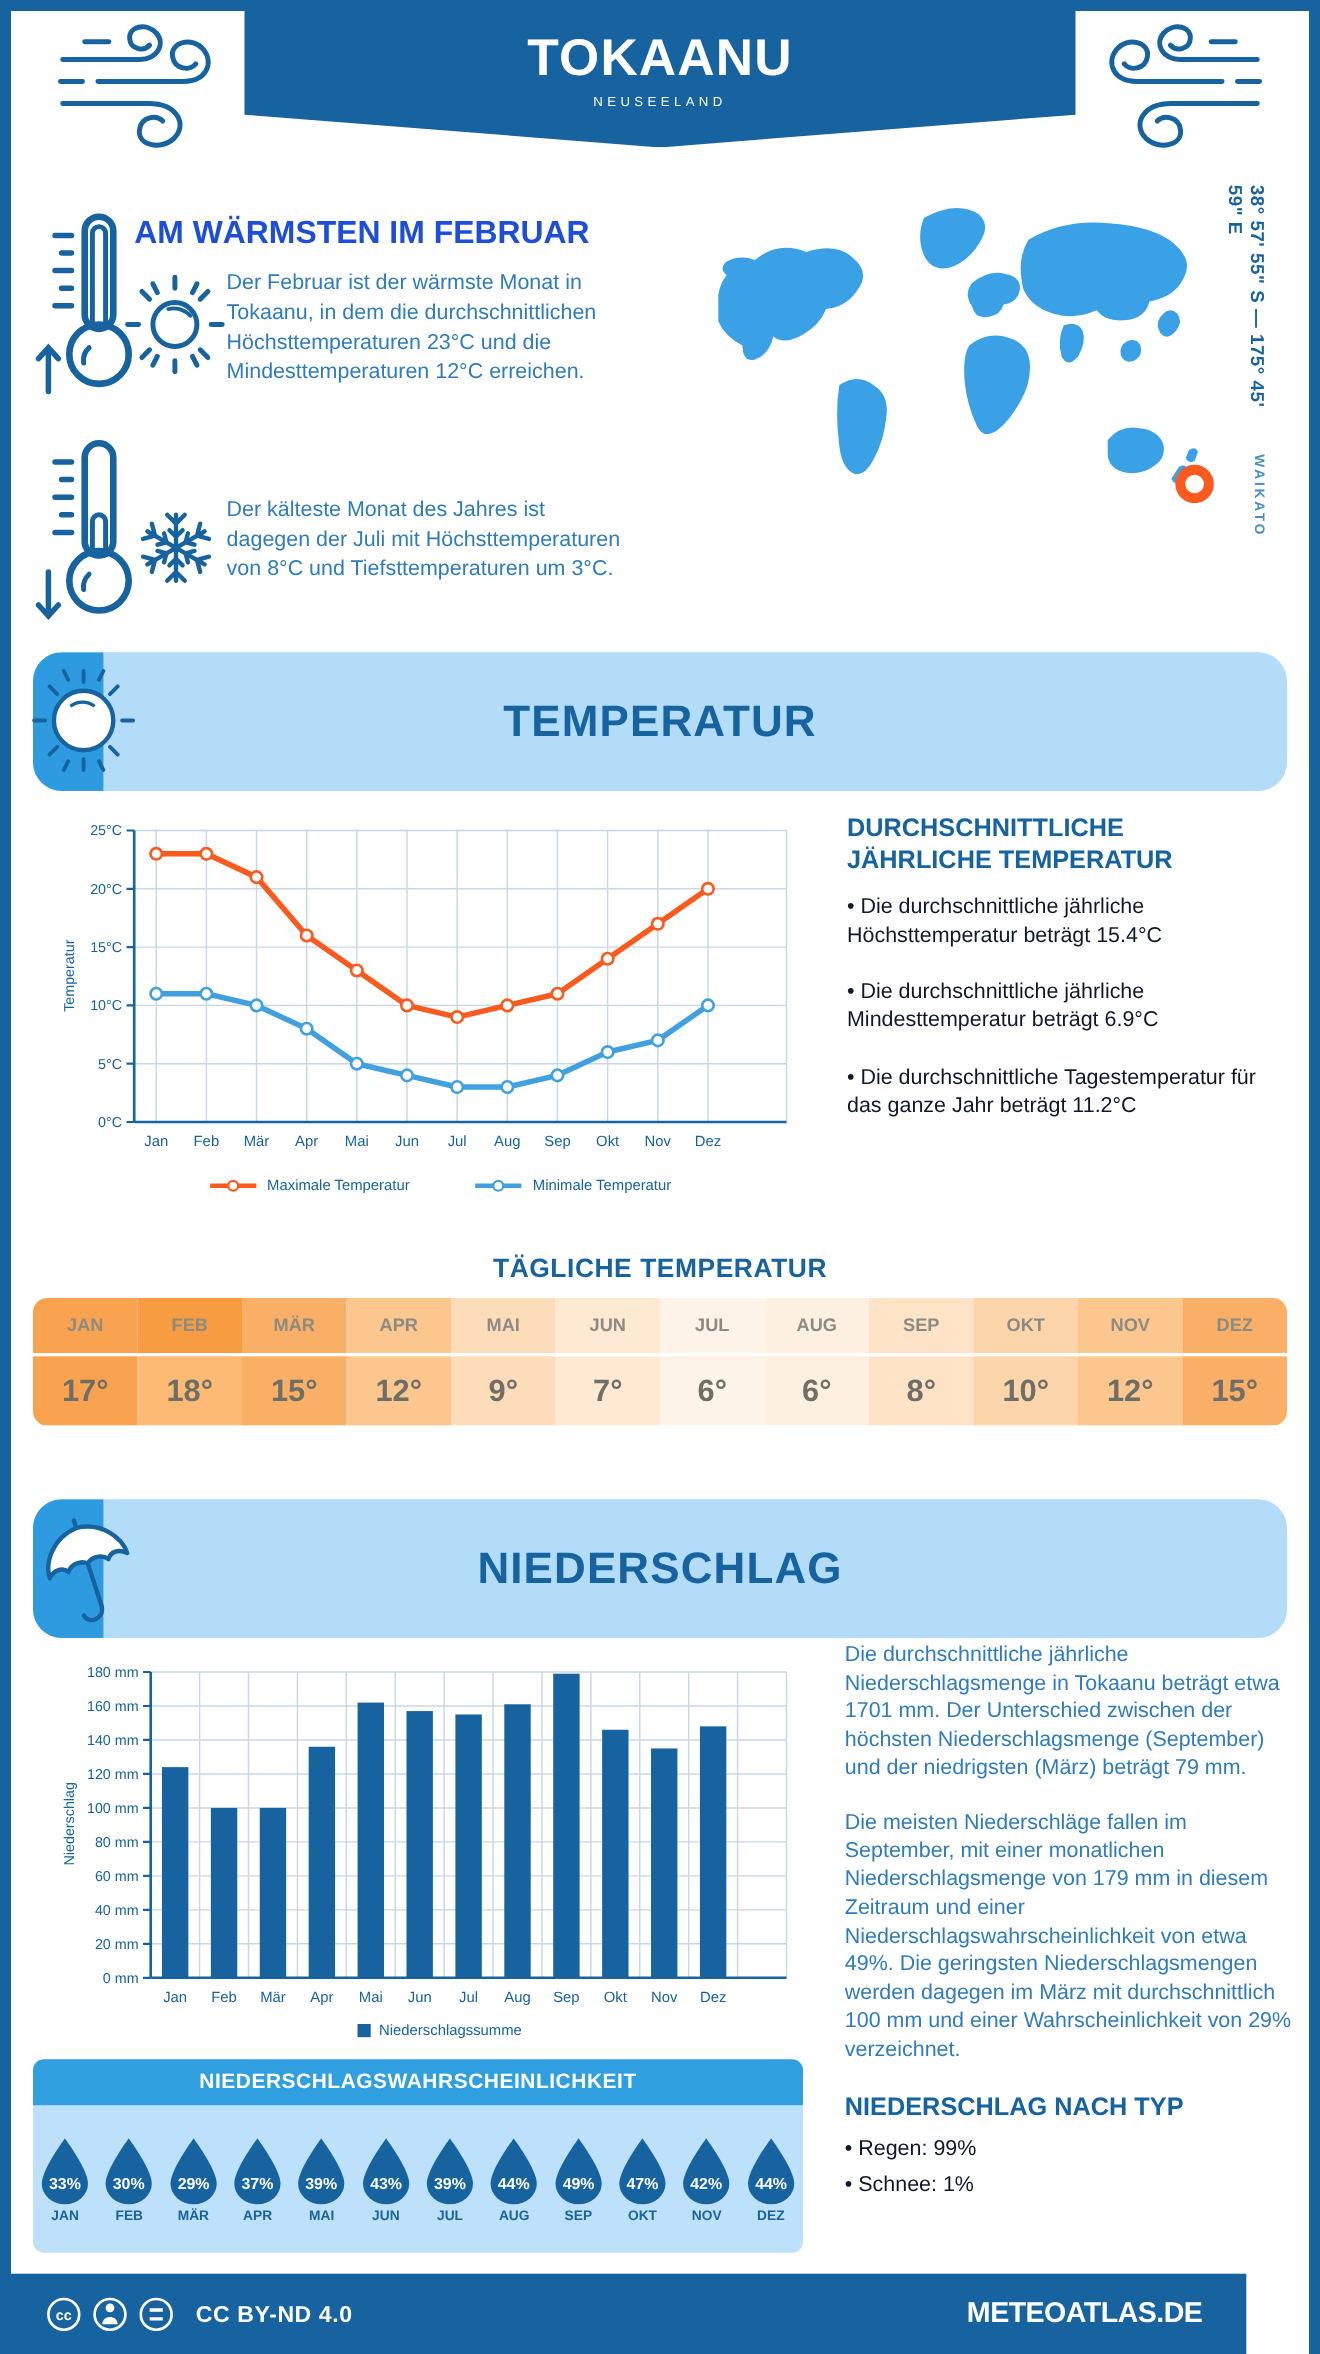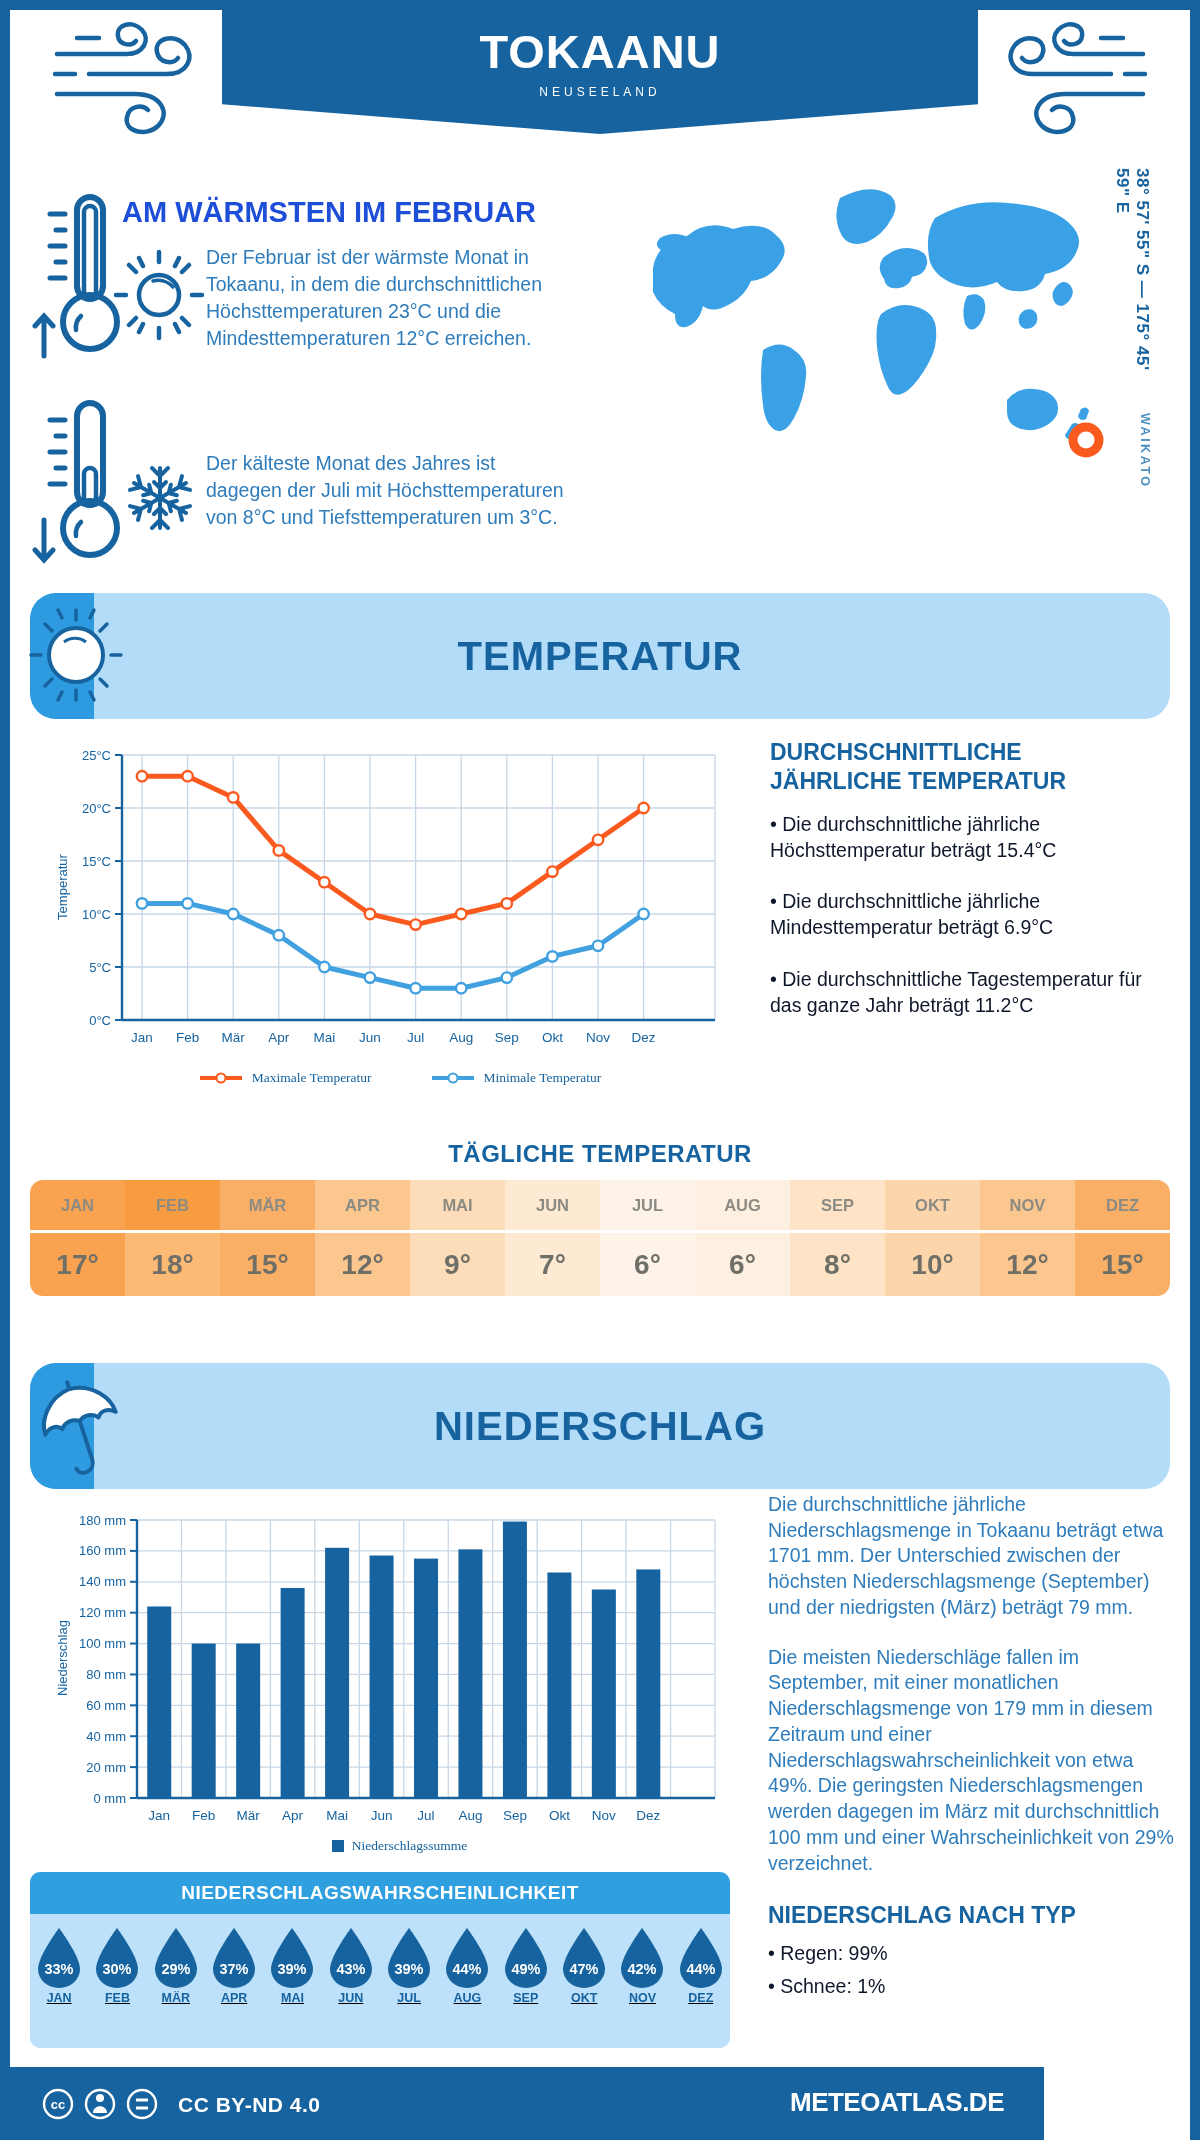--- a/index.html
+++ b/index.html
@@ -23,45 +23,45 @@
   .light-banner{width:1140px;height:126px;background:#B3DCF9;border-radius:26px;overflow:hidden;}
   .light-banner .strip{position:absolute;left:0;top:0;width:64px;height:100%;background:#2E9BE0;}
   .light-banner .lb-title{position:absolute;left:0;top:0;width:100%;height:100%;display:flex;
       align-items:center;justify-content:center;color:#16639F;font-size:40px;font-weight:bold;letter-spacing:1px;}
   
   .stats-title{color:#16639F;font-size:23px;font-weight:bold;line-height:1.25;}
   .bullets{margin:0;padding:0;list-style:none;color:#0f172a;font-size:19.5px;line-height:1.32;}
   .bullets li{margin-bottom:26px;}
   .bullets li:before{content:"• ";}
   
-  .legend{display:flex;justify-content:center;gap:58px;align-items:flex-end;font-family:Liberation Serif, serif;}
+  .legend{display:flex;justify-content:center;gap:58px;align-items:flex-end;}
   .legend .item{display:flex;align-items:center;gap:8px;color:#16639F;font-size:13.5px;}
   
   .daily-title{width:100%;text-align:center;color:#16639F;font-size:24px;font-weight:bold;letter-spacing:.5px;}
   .dtable{left:30px;top:1180px;width:1140px;height:116px;border-radius:13px;overflow:hidden;display:flex;}
   .dcol{flex:1;display:flex;flex-direction:column;}
   .dcol .mh{height:50px;display:flex;align-items:center;justify-content:center;
             font-size:16.5px;font-weight:bold;color:#8B8B83;}
   .dcol .mv{flex:1;display:flex;align-items:center;justify-content:center;border-top:3px solid #fff;
             font-size:28px;font-weight:bold;color:#6F6F67;}
   
   .ptext{left:768px;top:1492px;width:410px;color:#2E7CBB;font-size:19.5px;line-height:1.32;}
   .ptext p{margin:0 0 24px;}
   .ptype-title{color:#16639F;font-size:23px;font-weight:bold;margin:4px 0 10px;}
   .ptype li{margin-bottom:8px;}
   
   .prob{left:30px;top:1872px;width:700px;}
   .prob .phead{height:42px;background:#2F9FE0;border-radius:10px 10px 0 0;display:flex;align-items:center;
       justify-content:center;color:#fff;font-size:19px;font-weight:bold;letter-spacing:.5px;}
   .prob .pbody{height:134px;background:#BDE1FA;border-radius:0 0 10px 10px;display:flex;
-      align-items:flex-start;justify-content:space-around;padding-top:12px;box-sizing:border-box;text-decoration:underline;}
+      align-items:flex-start;justify-content:space-around;padding-top:28px;box-sizing:border-box;}
   .dropitem{display:flex;flex-direction:column;align-items:center;width:56px;}
   .dropitem .mon{margin-top:3px;font-size:12.5px;font-weight:bold;color:#16639F;}
   
-  .footer{left:0;top:2067px;width:1044px;height:73px;background:#16639F;color:#fff;}
+  .footer{left:0;top:2067px;width:1133px;height:73px;background:#16639F;color:#fff;}
   .footer .lic{position:absolute;left:178px;top:26px;font-size:21px;font-weight:bold;letter-spacing:.5px;}
   .footer .site{position:absolute;right:40px;top:20px;font-size:26px;font-weight:bold;letter-spacing:-.5px;}
   svg{display:block;}
   text{font-family:"Liberation Sans","DejaVu Sans",sans-serif;}
 </style>
 </head>
 <body>
 
 <div class="page">
 

